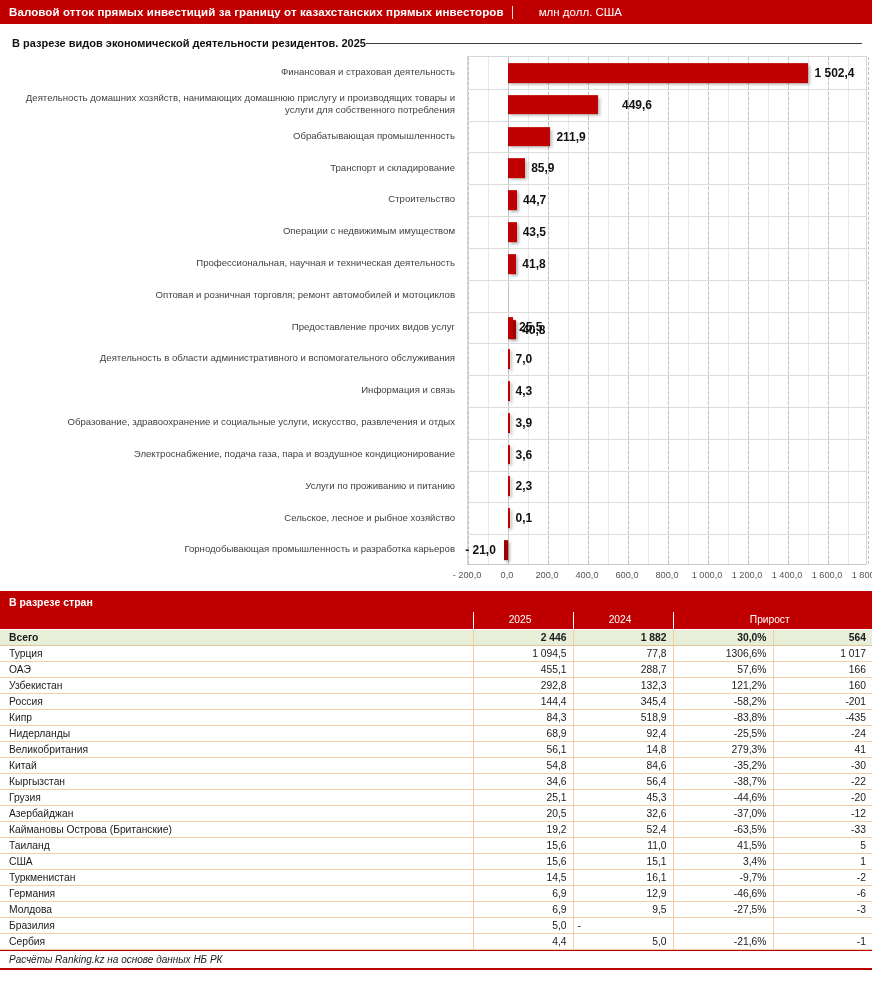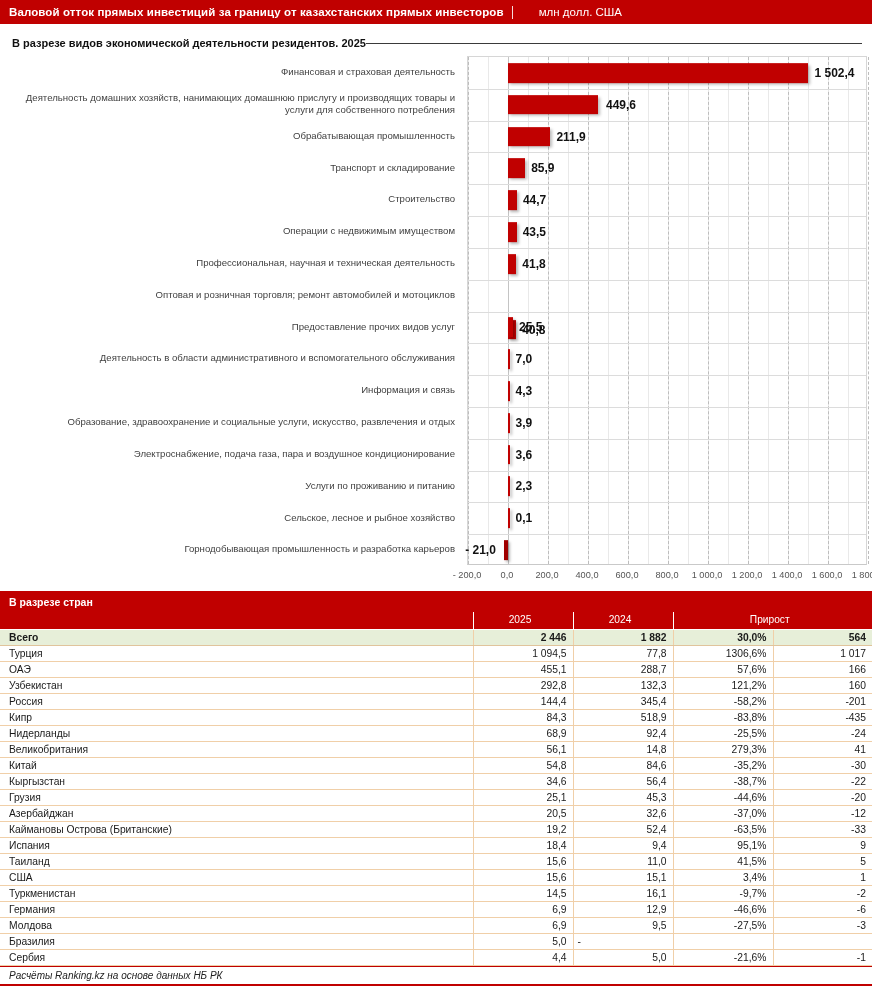--- a/index.html
+++ b/index.html
@@ -347,21 +347,21 @@
         <div class="hline" style="top: 381.75px;"></div>
         <div class="hline" style="top: 413.562px;"></div>
         <div class="hline" style="top: 445.375px;"></div>
         <div class="hline" style="top: 477.188px;"></div>
         <div class="rowband" style="top: 0px; height: 31.8125px;">
           <div class="bar" style="left: 40px; width: 300.48px; height: 19.7237px;"></div>
           <div class="bar-val" style="left: 346.48px;">1 502,4</div>
         </div>
         <div class="rowband" style="top: 31.8125px; height: 31.8125px;">
           <div class="bar" style="left: 40px; width: 89.92px; height: 19.7237px;"></div>
-          <div class="bar-val" style="left: 138px;">449,6</div>
+          <div class="bar-val" style="left: 154px;">449,6</div>
         </div>
         <div class="rowband" style="top: 63.625px; height: 31.8125px;">
           <div class="bar" style="left: 40px; width: 42.38px; height: 19.7237px;"></div>
           <div class="bar-val" style="left: 88.38px;">211,9</div>
         </div>
         <div class="rowband" style="top: 95.4375px; height: 31.8125px;">
           <div class="bar" style="left: 40px; width: 17.18px; height: 19.7237px;"></div>
           <div class="bar-val" style="left: 63.18px;">85,9</div>
         </div>
         <div class="rowband" style="top: 127.25px; height: 31.8125px;">
@@ -536,27 +536,20 @@
         <td>-12</td>
       </tr>
       <tr>
         <td class="name">Каймановы Острова (Британские)</td>
         <td>19,2</td>
         <td>52,4</td>
         <td>-63,5%</td>
         <td>-33</td>
       </tr>
       <tr>
-        <td class="name">Испания</td>
-        <td>18,4</td>
-        <td>9,4</td>
-        <td>95,1%</td>
-        <td>9</td>
-      </tr>
-      <tr>
         <td class="name">Таиланд</td>
         <td>15,6</td>
         <td>11,0</td>
         <td>41,5%</td>
         <td>5</td>
       </tr>
       <tr>
         <td class="name">США</td>
         <td>15,6</td>
         <td>15,1</td>

